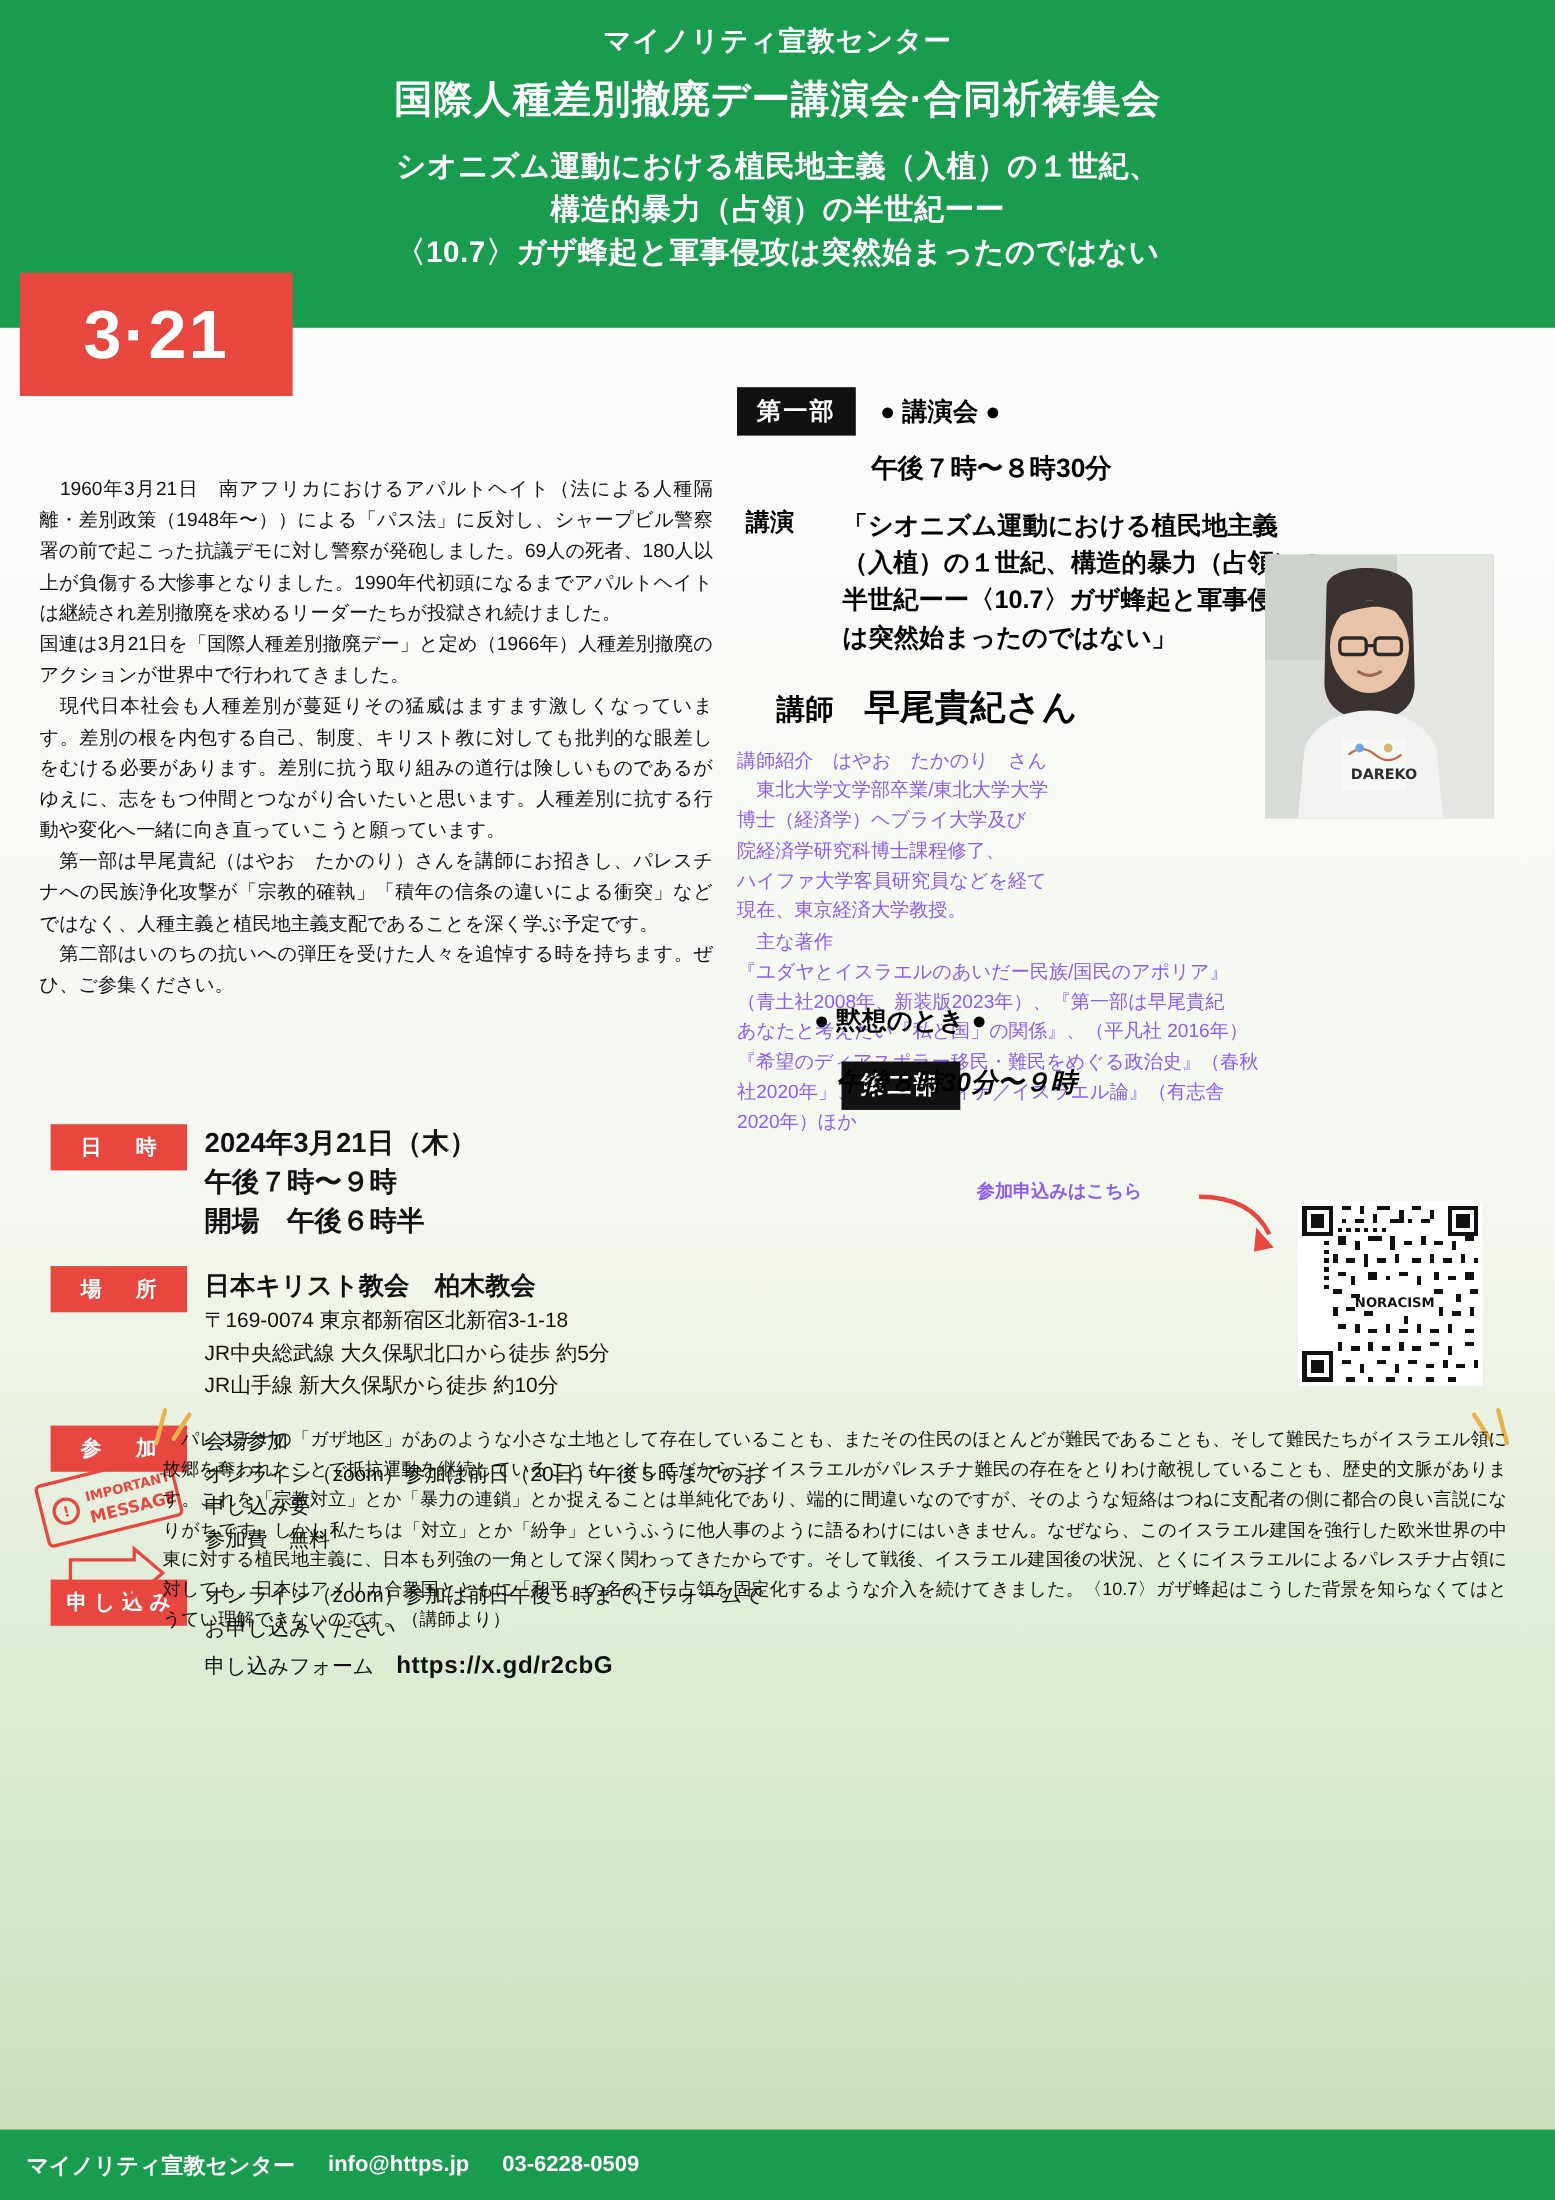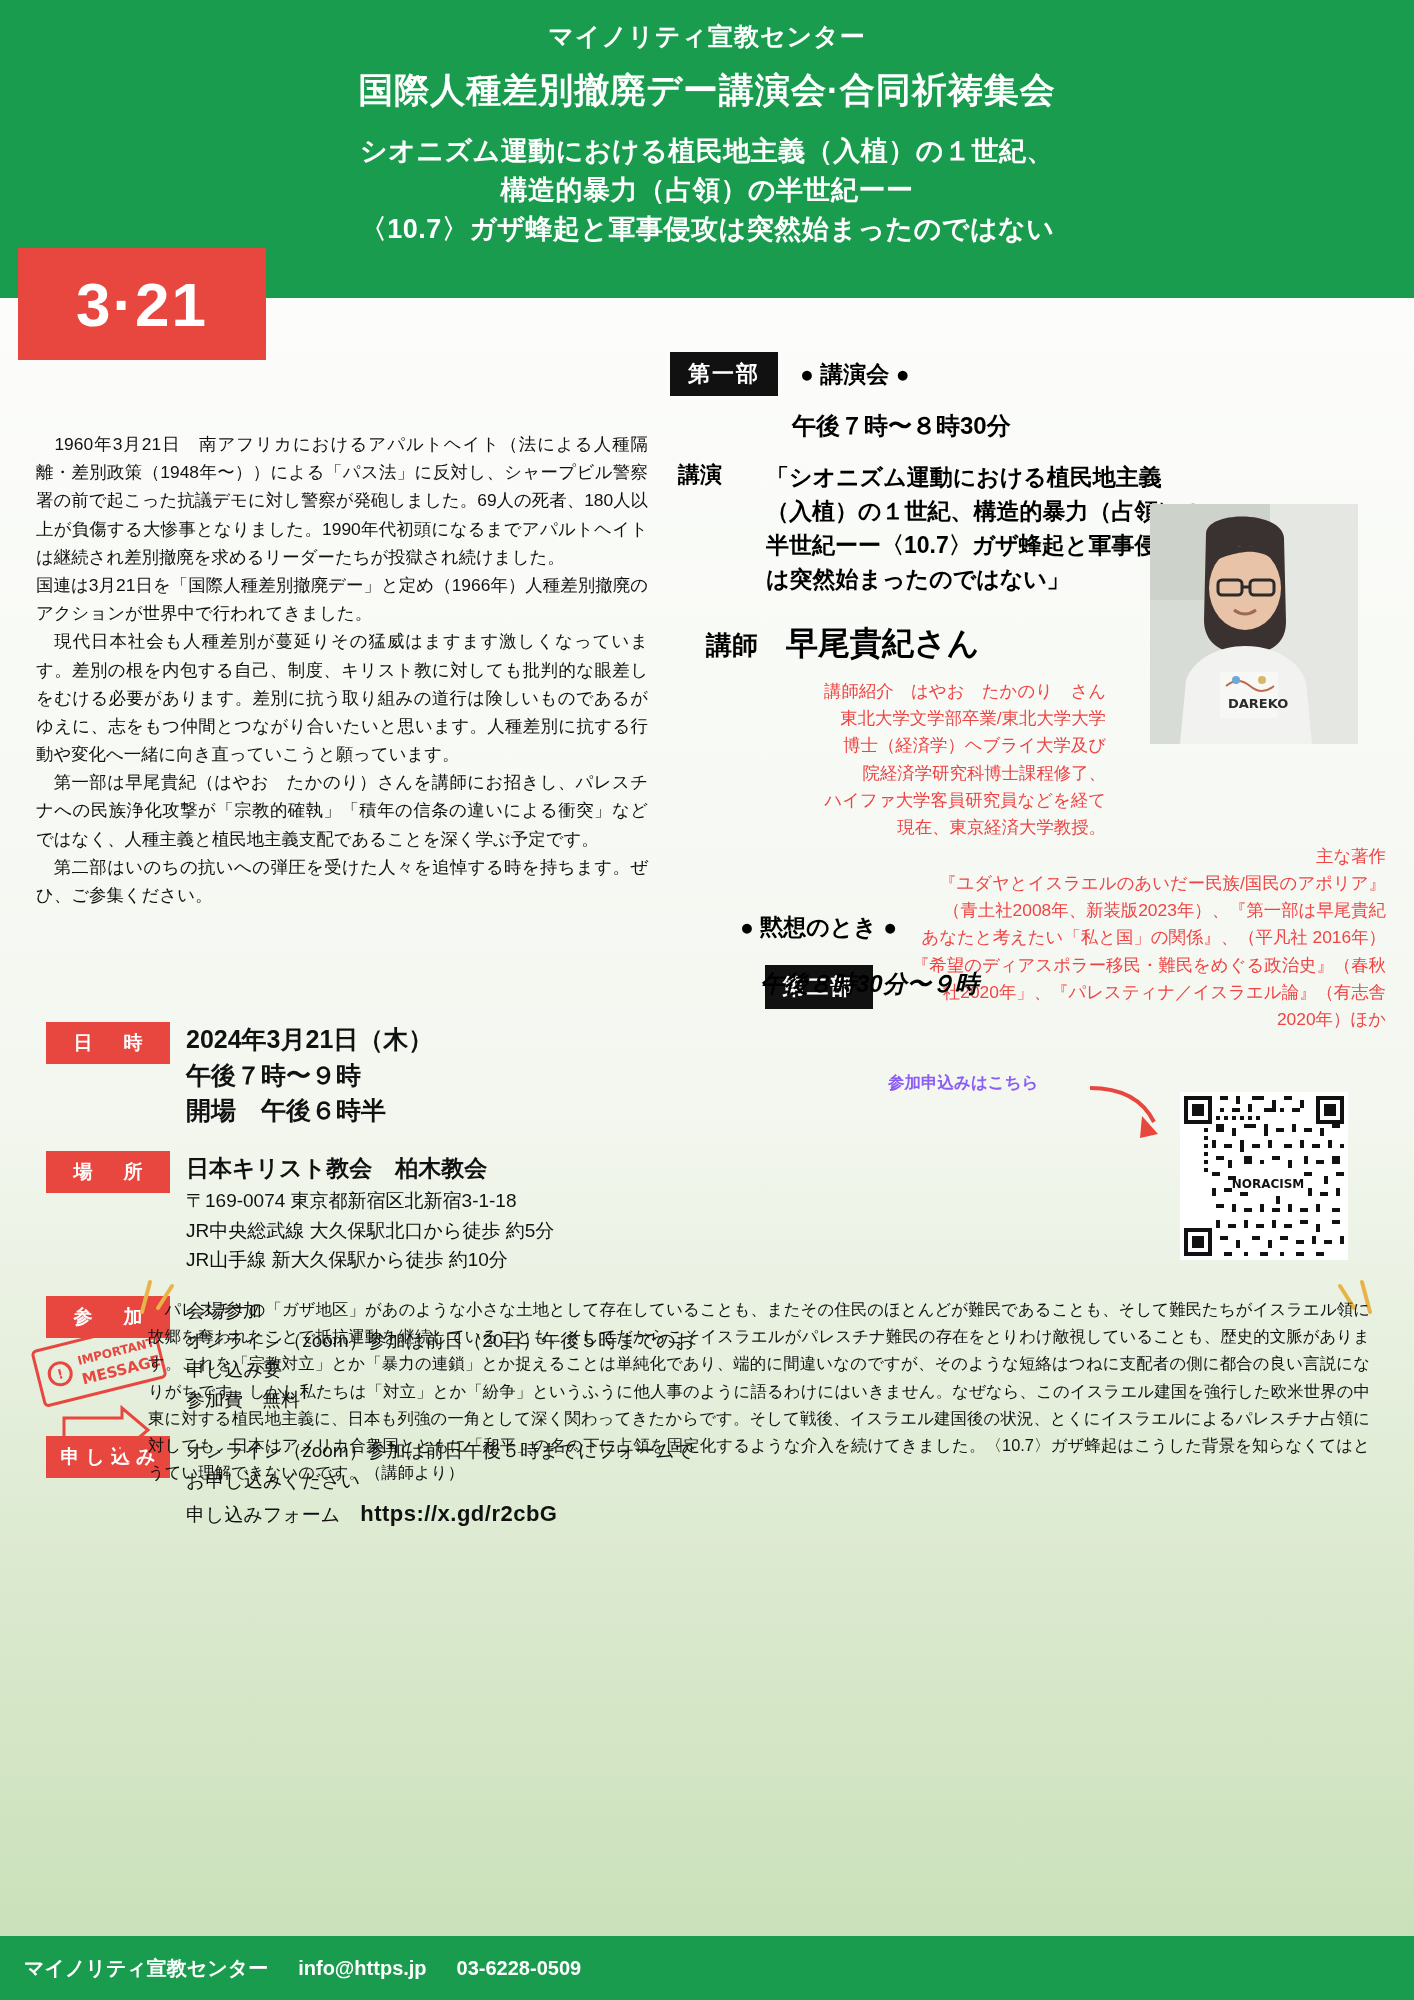--- a/index.html
+++ b/index.html
@@ -141,22 +141,21 @@
     padding-left: 36px;
   }
   .speaker-label { font-size: 26px; font-weight: bold; }
   .speaker-name { font-size: 32px; font-weight: bold; }
 
   .bio {
     margin-top: 12px;
     font-size: 17.4px;
     line-height: 1.56;
     width: 436px;
-    color: #ef4444;
-    text-align: right;
+    color: #8b5cf6;
   }
   .bio-wide { width: 716px; }
 
   .portrait {
     position: absolute;
     right: 28px;
     top: 152px;
     width: 208px;
     height: 240px;
     overflow: hidden;

